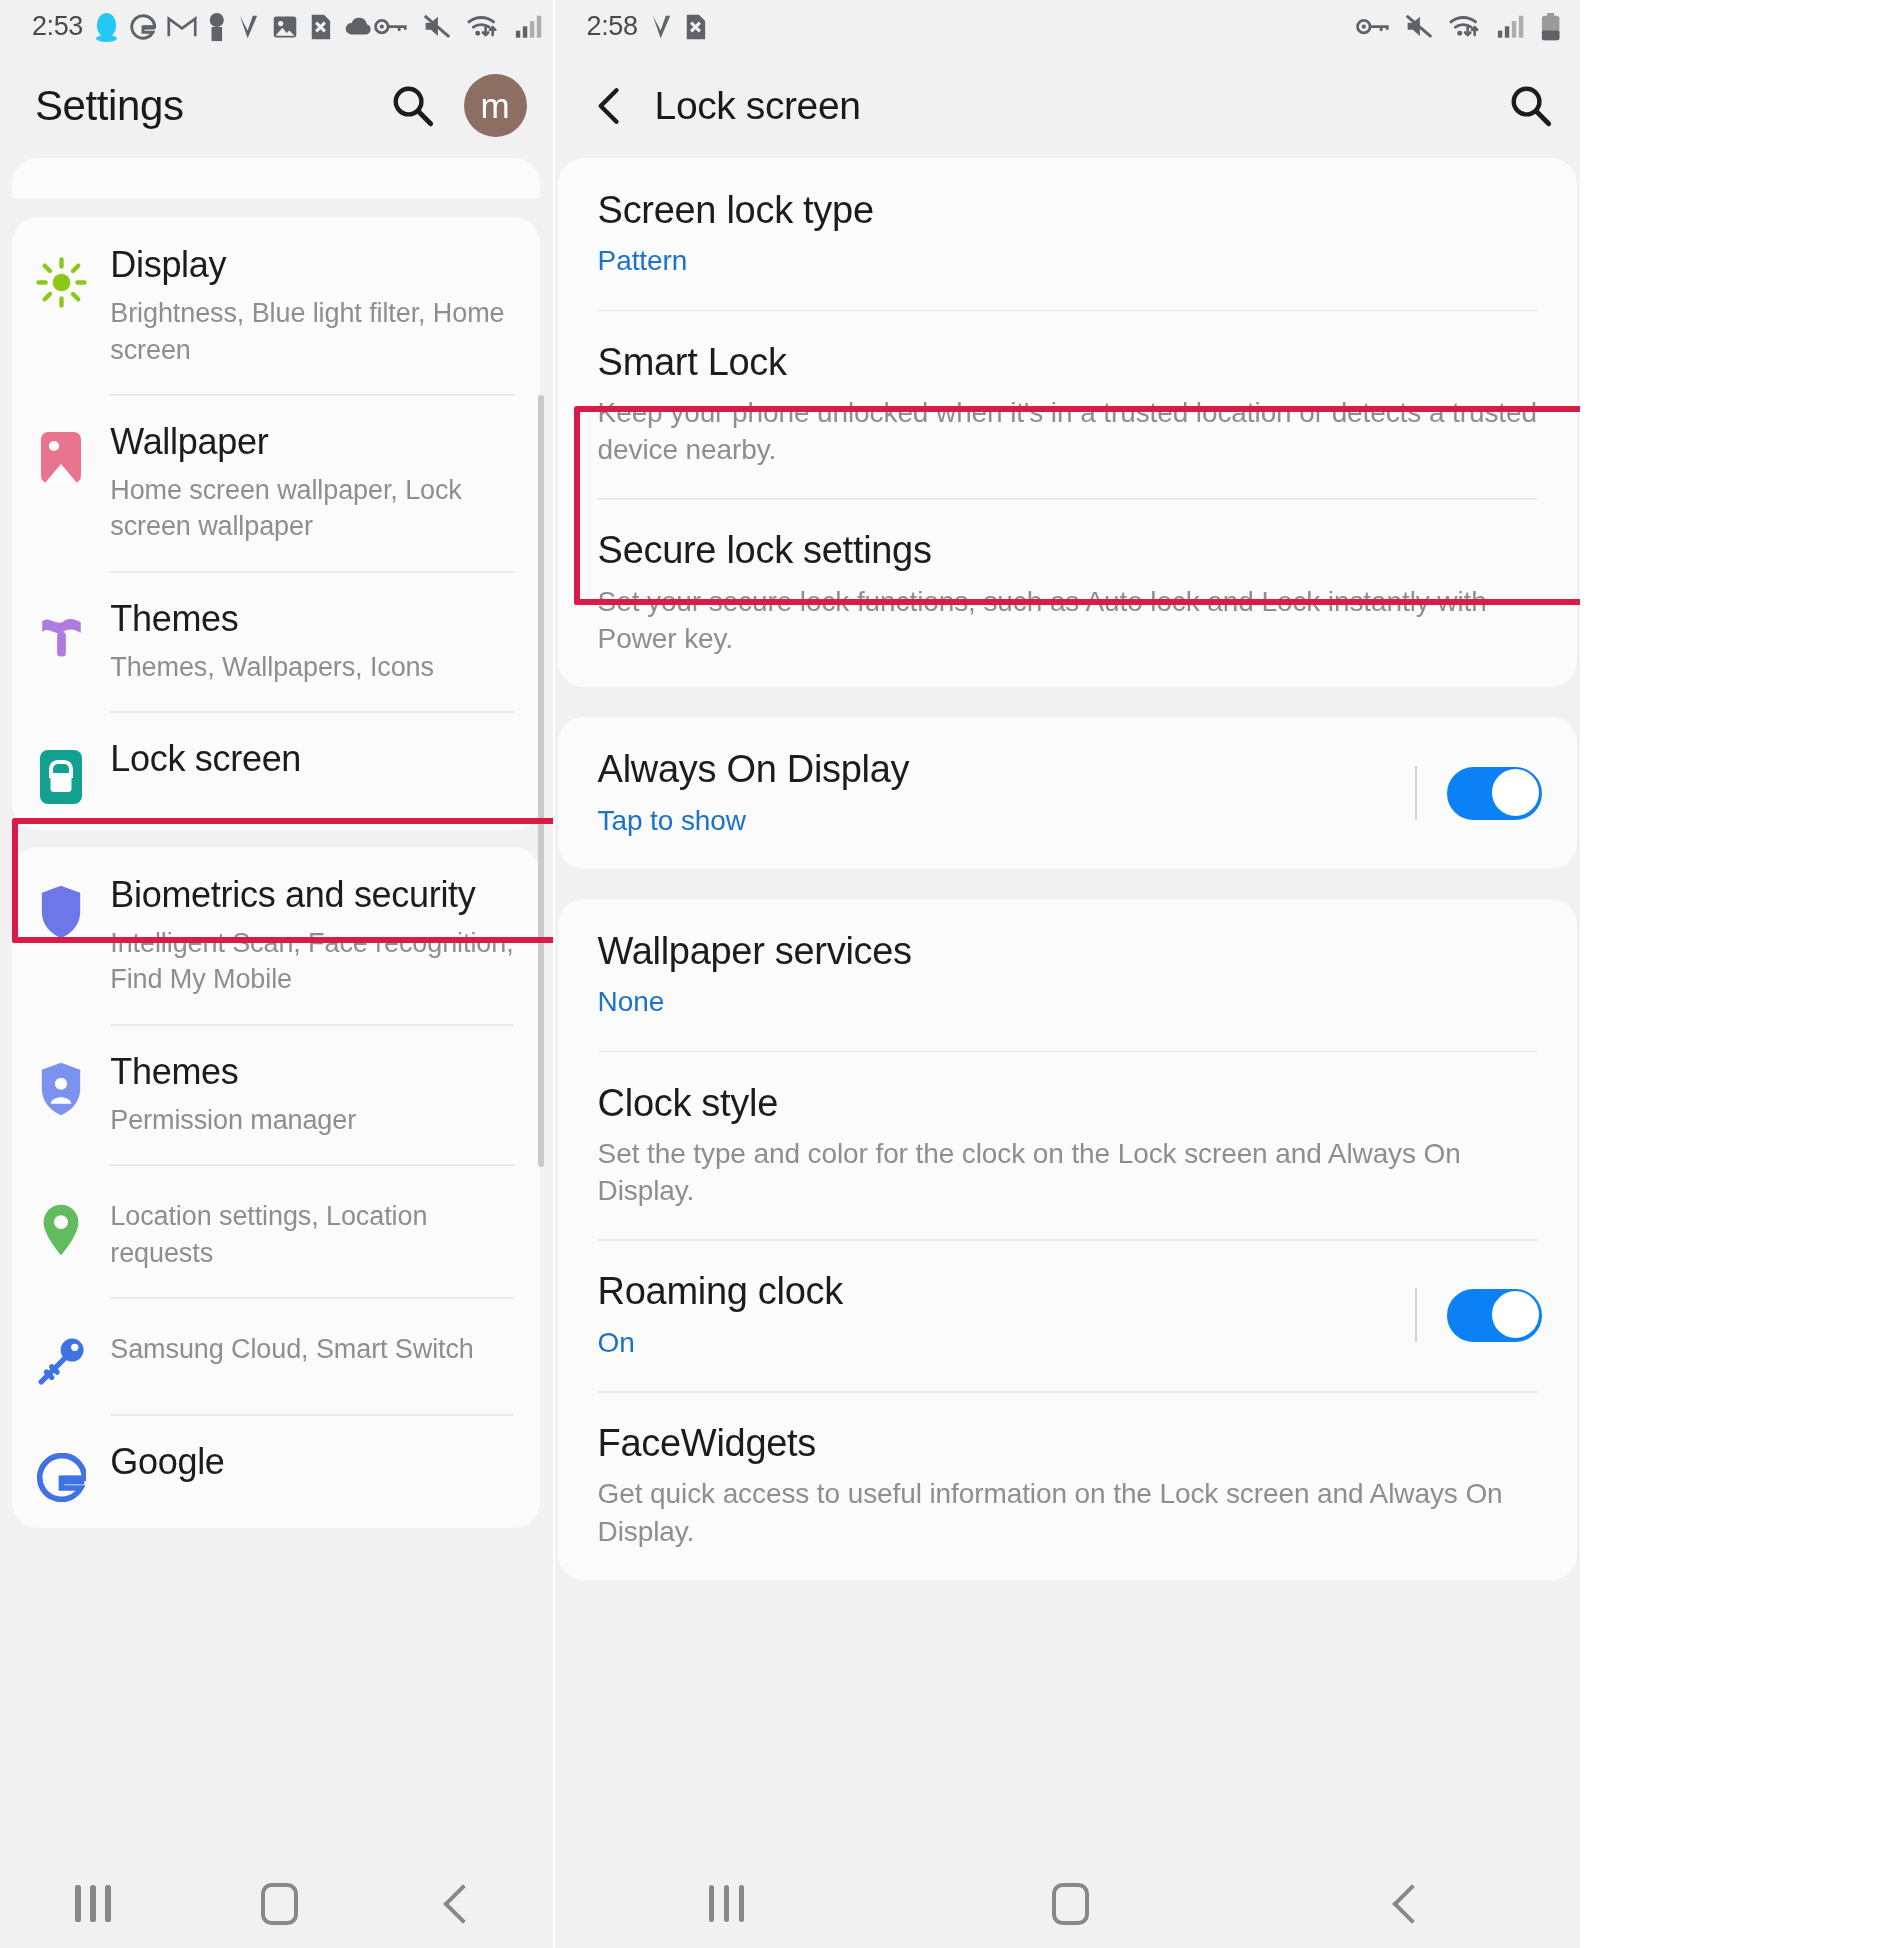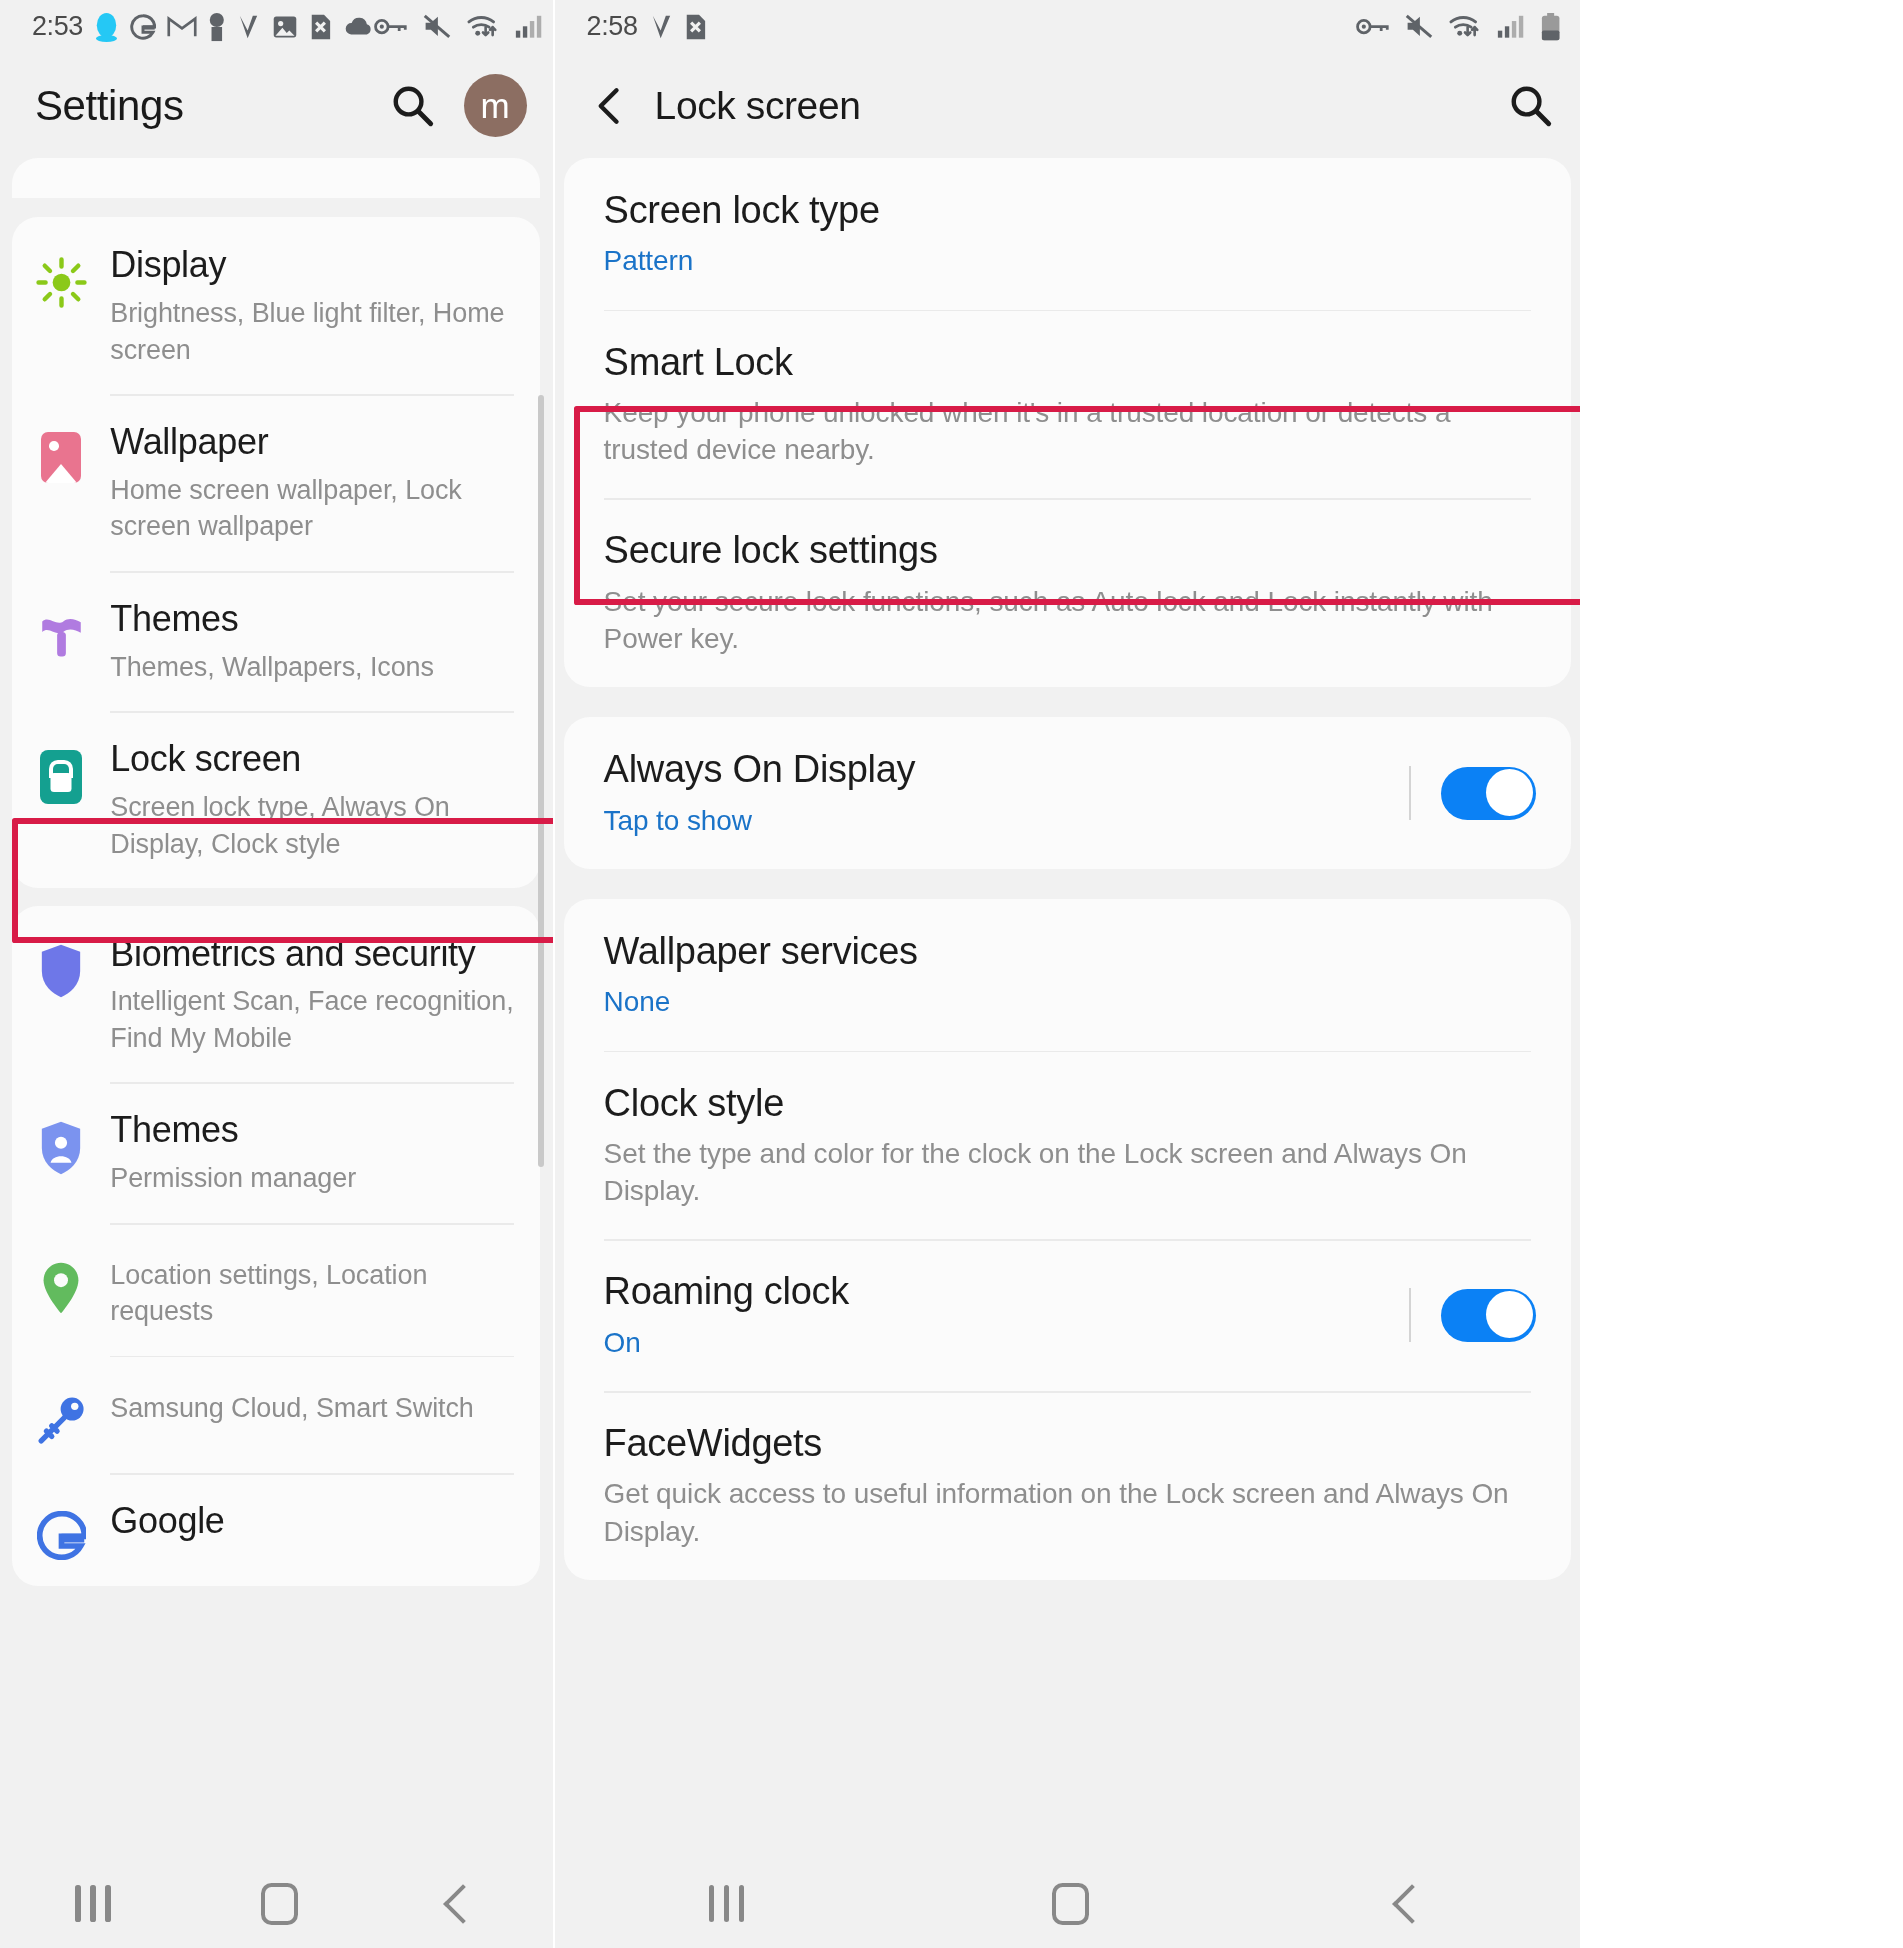--- a/index.html
+++ b/index.html
@@ -293,21 +293,20 @@
             <div class="row-title">Themes</div>
             <div class="row-sub">Themes, Wallpapers, Icons</div>
           </span>
         </div>
         <div class="row">
           <span class="row-ico">
               <span class="ico-lock"></span>
             </span>
           <span class="row-txt">
             <div class="row-title">Lock screen</div>
-            <div class="row-sub">Screen lock type, Always On Display, Clock style</div>
           </span>
         </div>
       </div>
 
       <div class="card">
         <div class="row">
           <span class="row-ico">
             <svg width="46" height="54" viewBox="0 0 52 62">
                 <path d="M26 1L4 9v22c0 16 12 26 22 30 10-4 22-14 22-30V9z" fill="#6e77e8"></path>
               </svg>
@@ -434,21 +433,21 @@
       <span class="appbar-title appbar-title-r">Lock screen</span>
       <span class="appbar-spacer"></span>
       <span class="icon-btn">
         <svg width="46" height="46" viewBox="0 0 52 52">
             <circle cx="21" cy="21" r="14.5" fill="none" stroke="#1c1c1c" stroke-width="5"></circle>
             <path d="M32 32l14 14" stroke="#1c1c1c" stroke-width="5.5" stroke-linecap="round"></path>
           </svg>
       </span>
     </div>
 
-    <div class="content" style="padding:0 9px;">
+    <div class="content" style="padding:0 3px;">
 
       <div class="card" style="margin-bottom:30px;">
         <div class="rrow">
           <span class="rrow-txt">
             <div class="rrow-title">Screen lock type</div>
             <div class="rrow-sub link">Pattern</div>
           </span>
         </div>
         <div class="rrow">
           <span class="rrow-txt">

